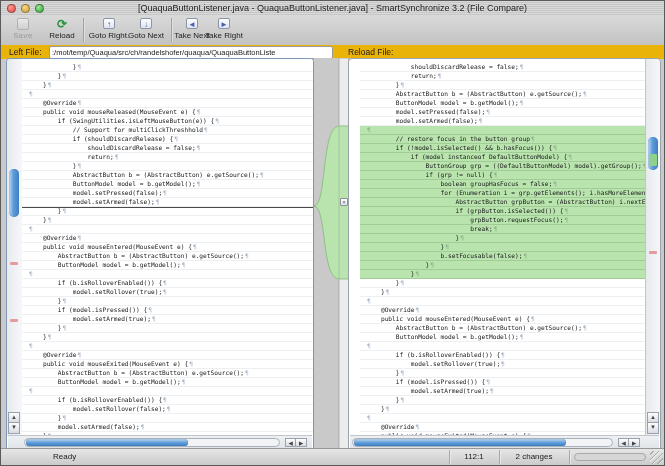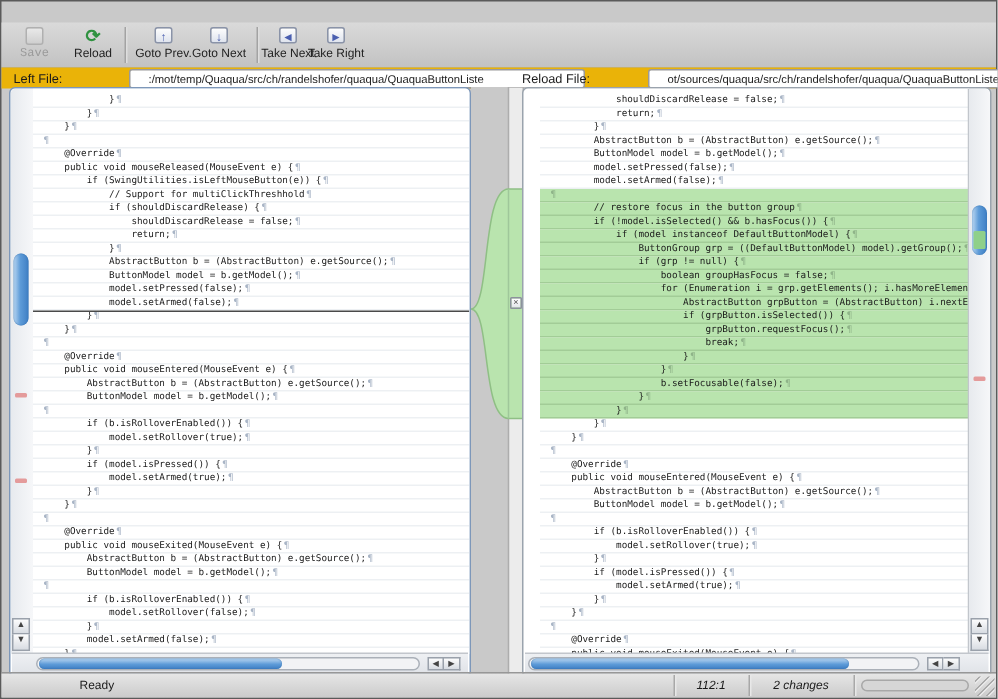--- a/index.html
+++ b/index.html
@@ -28,21 +28,21 @@
   .iconbox{width:12px;height:11px;border:1px solid #8a93a8;border-radius:2px;background:linear-gradient(#fdfdfd,#dfe4ee);
     font-size:8px;line-height:11px;color:#4a5fb0;display:inline-block;box-sizing:border-box;text-align:center;}
   .icon-save{width:12px;height:12px;border:1px solid #b0b0b0;border-radius:2px;background:linear-gradient(#e9e9e9,#cfcfcf);display:inline-block;box-sizing:border-box;}
   .icon-reload{font-size:12px;line-height:12px;color:#2f9240;font-weight:bold;}
   .tsep{position:absolute;top:3px;width:1px;height:24px;background:#a3a3a3;box-shadow:1px 0 0 #dedede;}
 
   
   .filebar{position:absolute;left:0;top:44px;right:0;height:14px;background:#eab308;}
   .flabel{position:absolute;top:1px;font-size:8.5px;color:#1a1a1a;line-height:12px;}
   .ffield{position:absolute;top:1px;height:11px;background:#fff;border:1px solid #9a9a9a;border-radius:2px;
-    font-size:7.5px;line-height:11px;color:#222;white-space:nowrap;overflow:hidden;padding:0 12px;box-sizing:content-box;margin-left:37px;}
+    font-size:7.5px;line-height:11px;color:#222;white-space:nowrap;overflow:hidden;padding:0 2px;box-sizing:content-box;}
 
   
   .pane{position:absolute;top:57px;height:392px;background:#fff;box-sizing:border-box;border-radius:4px 4px 2px 2px;overflow:hidden;}
   .pane-left{left:5px;width:308px;border:1px solid #7d97b9;}
   .pane-right{left:347px;width:313px;border:1px solid #9aa3ad;}
 
   .code-area{position:absolute;top:0;bottom:13px;overflow:hidden;background:#fff;}
   .pane-left  .code-area{left:15px;right:0;}
   .pane-right .code-area{left:11px;right:14px;}
   .code{position:absolute;left:6px;right:0;font-family:"DejaVu Sans Mono",monospace;
@@ -83,49 +83,55 @@
   
   .mid{position:absolute;left:313px;top:57px;width:45px;height:392px;}
   .xbtn{position:absolute;width:8px;height:8px;background:linear-gradient(#ffffff,#e3e6ea);border:1px solid #8c929c;
     box-sizing:border-box;border-radius:1px;font-size:6px;line-height:6px;text-align:center;color:#555;}
 
   
   .statusbar{position:absolute;left:0;right:0;bottom:0;height:16px;background:linear-gradient(#e4e4e4,#cscs);
     background:linear-gradient(#e6e6e6,#cbcbcb);border-top:1px solid #979797;font-size:8px;color:#1a1a1a;}
   .st-text{position:absolute;top:3px;line-height:10px;white-space:nowrap;padding-left:44px;}
   .st-sep{position:absolute;top:1px;bottom:1px;width:1px;background:#a8a8a8;box-shadow:1px 0 0 #e8e8e8;}
-  .st-cell{position:absolute;top:3px;line-height:10px;text-align:center;font-style:italic;}
+  .st-cell{position:absolute;top:3px;line-height:10px;text-align:center;}
   .progress{position:absolute;right:18px;top:4px;width:72px;height:8px;background:#d6d6d6;
     border:1px solid #a8a8a8;border-radius:4px;box-sizing:border-box;}
   .grip{position:absolute;right:1px;bottom:1px;width:13px;height:13px;
     background:repeating-linear-gradient(135deg,transparent 0 2px,#aaa 2px 3px,#e8e8e8 3px 4px);}
 </style>
 </head>
 <body>
 
 <div class="window">
 
+  <div class="titlebar">
+    <span class="tl red"></span>
+    <span class="tl yellow"></span>
+    <span class="tl green"></span>
+    <div class="title-text">[QuaquaButtonListener.java - QuaquaButtonListener.java] - SmartSynchronize 3.2 (File Compare)</div>
+  </div>
 
   <div class="toolbar">
     <div class="tbtn disabled" style="left:6px;width:32px;font-family:Liberation Mono, monospace;">
       <div class="ticon">
           <span class="icon-save"></span>
         </div>
       <div class="tlabel">Save</div>
     </div>
     <div class="tbtn" style="left:44px;width:34px;">
       <div class="ticon icon-reload">⟳</div>
       <div class="tlabel">Reload</div>
     </div>
     <div class="tsep" style="left:82px;"></div>
     <div class="tbtn" style="left:86px;width:44px;">
       <div class="ticon">
           <span class="iconbox">↑</span>
         </div>
-      <div class="tlabel">Goto Prev.</div>
+      <div class="tlabel">Goto Right.</div>
     </div>
     <div class="tbtn" style="left:124px;width:42px;">
       <div class="ticon">
           <span class="iconbox">↓</span>
         </div>
       <div class="tlabel">Goto Next</div>
     </div>
     <div class="tsep" style="left:170px;"></div>
     <div class="tbtn" style="left:172px;width:38px;">
       <div class="ticon">
@@ -138,21 +144,20 @@
           <span class="iconbox">►</span>
         </div>
       <div class="tlabel">Take Right</div>
     </div>
   </div>
 
   <div class="filebar">
     <span class="flabel" style="left:8px;">Left File:</span>
     <div class="ffield" style="left:48px;width:278px;">:/mot/temp/Quaqua/src/ch/randelshofer/quaqua/QuaquaButtonListe</div>
     <span class="flabel" style="left:347px;">Reload File:</span>
-    <div class="ffield" style="left:394px;width:264px;">ot/sources/quaqua/src/ch/randelshofer/quaqua/QuaquaButtonListe</div>
   </div>
 
   <div class="pane pane-left">
     <div class="vtrack">
       <div class="vthumb" style="top:110px;height:48px;"></div>
       <div class="vmark pink" style="top:203px;"></div>
       <div class="vmark pink" style="top:260px;"></div>
       <div class="varrows">
         <div class="sq-arrow">▲</div>
         <div class="sq-arrow">▼</div>

